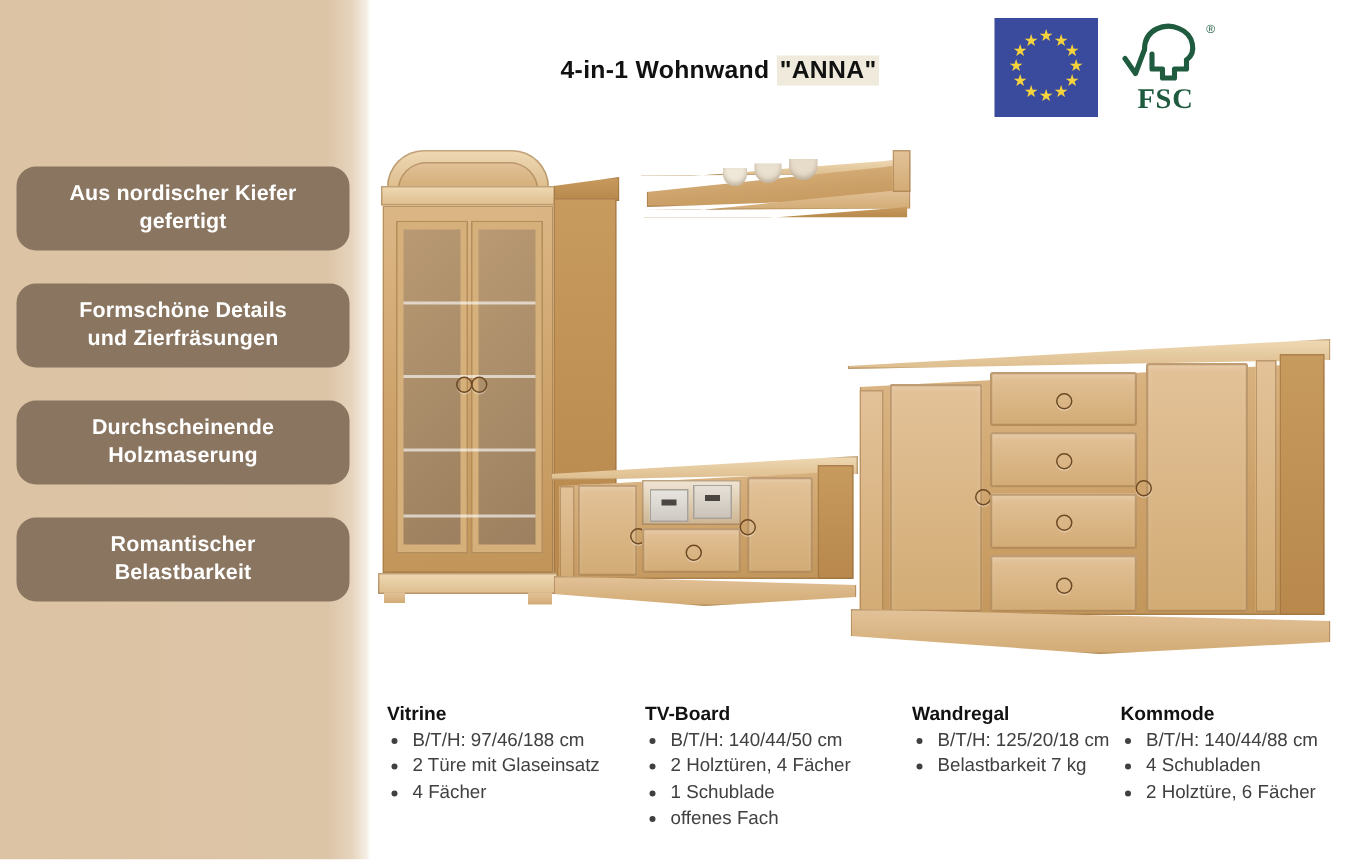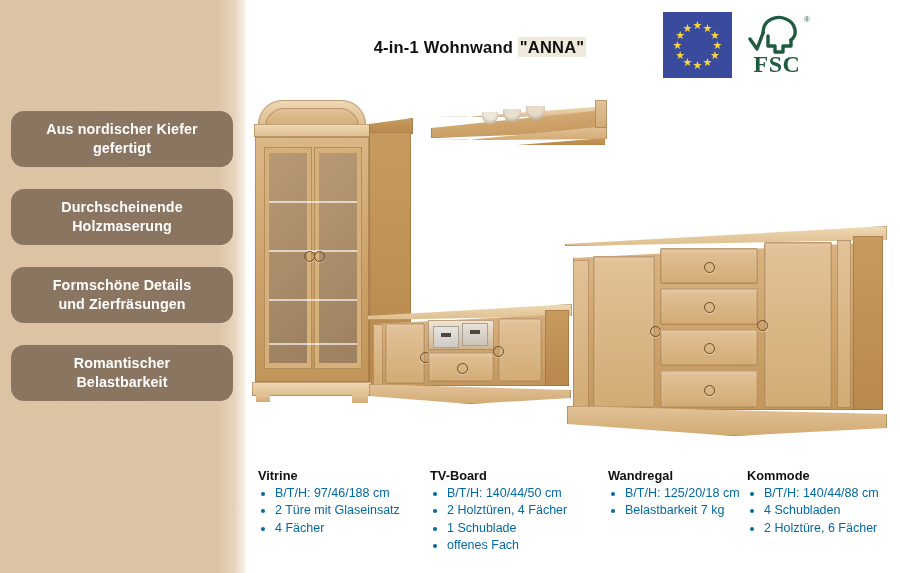--- a/index.html
+++ b/index.html
@@ -43,21 +43,21 @@
   }
   .eu-star{position:absolute;font-size:11px;color:#f4d33c;line-height:1;transform:translate(-50%,-50%);}
   .made-eu{margin-left:12px;line-height:1.0;color:#1a1a1a;font-weight:300;}
   .made-eu .l1{font-size:25px;letter-spacing:0px;display:block;font-weight:400;}
   .made-eu .l2{font-size:25px;display:block;margin-top:2px;font-weight:400;}
   .made-eu .l2 b{font-weight:bold;}
   .fsc{margin-left:12px;position:relative;width:66px;height:64px;}
   .fsc-label{
     position:absolute;left:0;bottom:-1px;width:66px;text-align:center;
     font-family:"Liberation Serif","DejaVu Serif",serif;font-weight:bold;
-    font-size:24px;color:#1f5b3f;letter-spacing:.5px;
+    font-size:19px;color:#1f5b3f;letter-spacing:.5px;
   }
   .fsc-r{position:absolute;right:0px;top:2px;font-size:8px;color:#1f5b3f;}
 
   
   .scene{position:absolute;left:247px;top:80px;width:653px;height:380px;}
   .wood-b{background:linear-gradient(175deg,#dcb786 0%,#cda26a 55%,#c19559 100%);}
   .wood-c{background:linear-gradient(180deg,#e3c299 0%,#d2ab74 100%);}
   .wood-dark{background:linear-gradient(180deg,#c79a5e 0%,#b8884c 100%);}
   .wood-top{background:linear-gradient(180deg,#efd9b4 0%,#ddbd8d 100%);}
   .edge{box-shadow:inset 0 0 0 1px rgba(140,100,55,.45);}
@@ -67,37 +67,37 @@
     box-shadow:0 1px 0 rgba(255,255,255,.35);
   }
   .glass{background:linear-gradient(135deg,rgba(160,135,110,.55),rgba(120,98,78,.62));}
   .shelf-line{background:rgba(255,255,255,.62);height:2px;}
 
   
   .specs{position:absolute;left:258px;top:468px;width:642px;height:100px;}
   .spec-col{position:absolute;top:0;}
   .spec-h{font-size:12.8px;font-weight:bold;color:#111;margin:0 0 2px 0;}
   .spec-col ul{margin:0;padding-left:17px;list-style:disc;}
-  .spec-col li{font-size:12.5px;color:#0369a1;line-height:1.38;white-space:nowrap;}
+  .spec-col li{font-size:12.5px;color:#404040;line-height:1.38;white-space:nowrap;}
 </style>
 </head>
 <body>
 
 <div class="page">
 
   <div class="sidebar">
     <div class="pill-stack">
       <div class="pill">
         <span class="pill-label">Aus nordischer Kiefer gefertigt</span>
       </div>
       <div class="pill">
+        <span class="pill-label">Formschöne Details und Zierfräsungen</span>
+      </div>
+      <div class="pill">
         <span class="pill-label">Durchscheinende Holzmaserung</span>
-      </div>
-      <div class="pill">
-        <span class="pill-label">Formschöne Details und Zierfräsungen</span>
       </div>
       <div class="pill">
         <span class="pill-label">Romantischer Belastbarkeit</span>
       </div>
     </div>
   </div>
 
   <div class="title">
     <span>4-in-1 Wohnwand </span><span class="hl">"ANNA"</span>
   </div>

